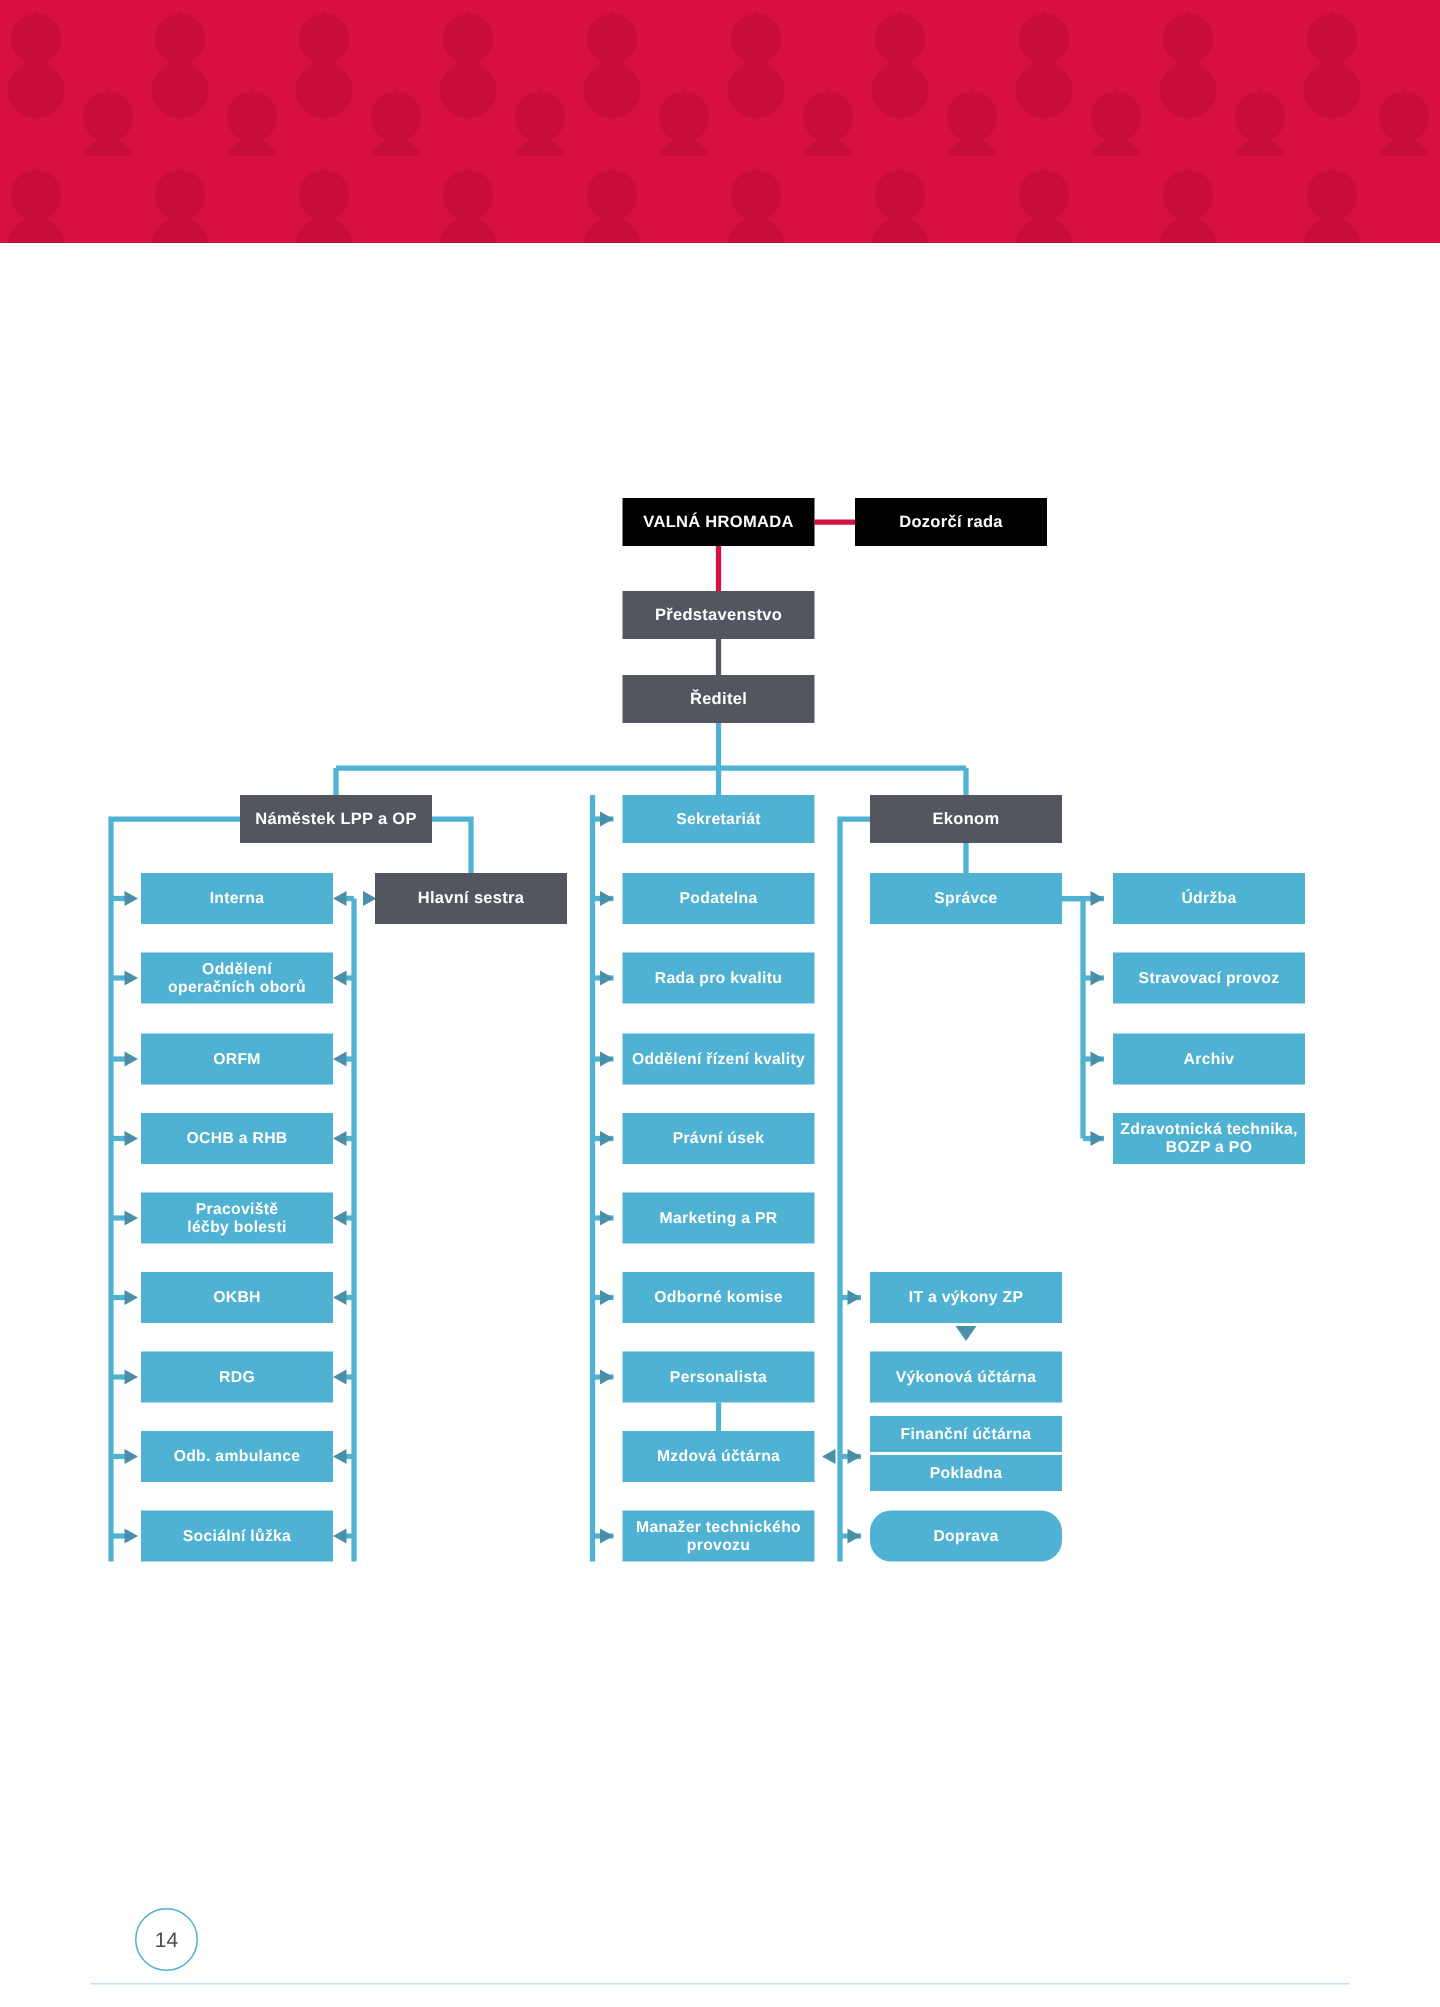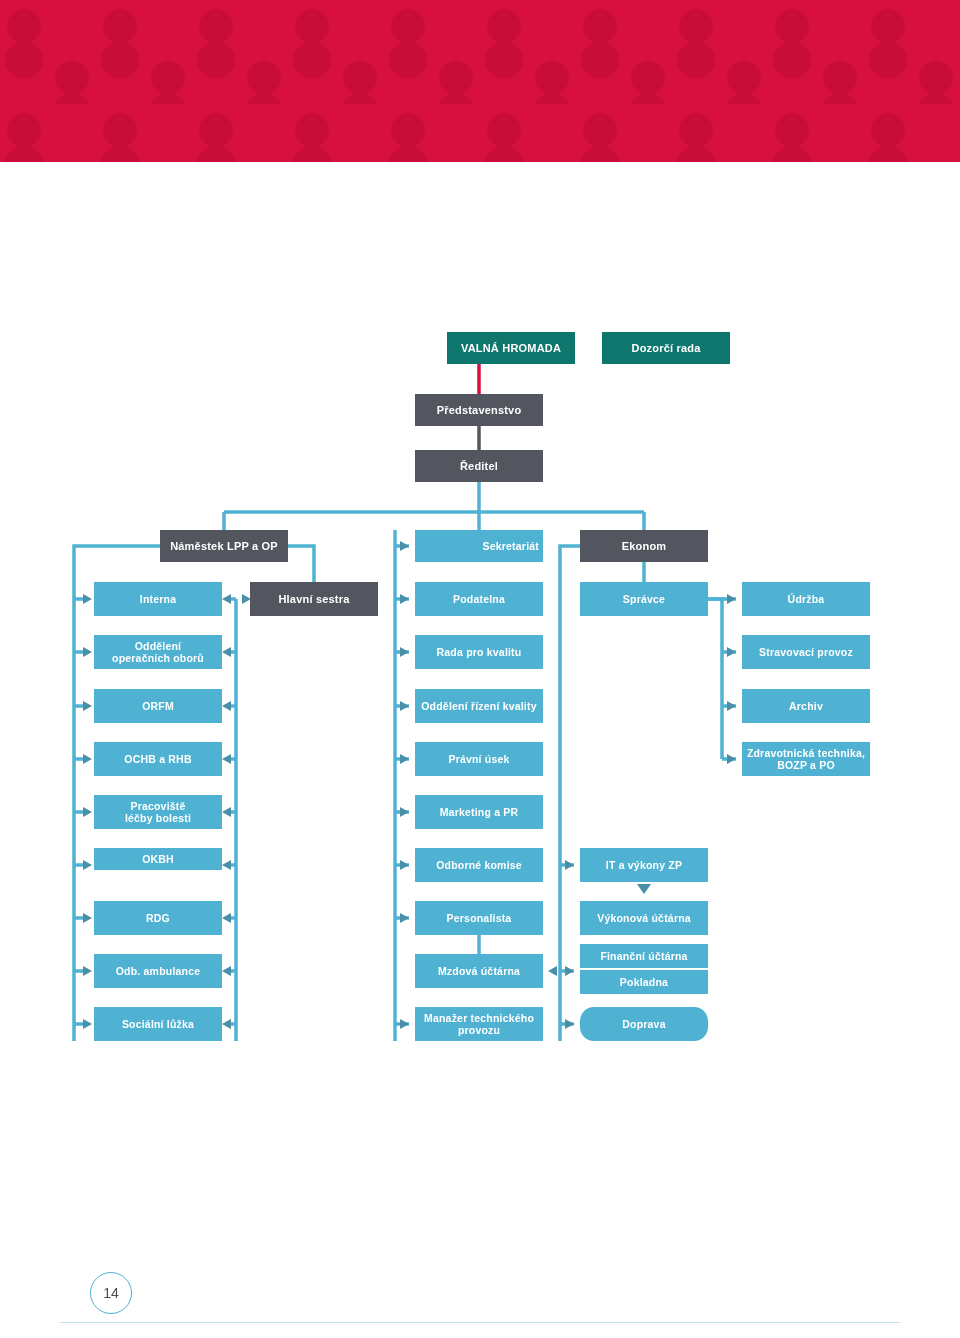--- a/index.html
+++ b/index.html
@@ -45,21 +45,21 @@
 
   .node{
     position:absolute;box-sizing:border-box;
     display:flex;align-items:center;justify-content:center;
     text-align:center;color:#ffffff;
     font-size:10.5px;font-weight:bold;letter-spacing:.2px;
     line-height:12.5px;padding:2px 4px;
   }
   .node.cyan{background:#4fb2d3;}
   .node.gray{background:#54565f;}
-  .node.red {background:#0f766e;margin-left:32px;}
+  .node.red {background:#000000;}
   .node.big {font-size:11px;}
 
   
   #footer{position:absolute;left:0;top:1262px;width:960px;height:76px;}
   #footer-rule{
     position:absolute;left:60px;top:60px;width:840px;height:1px;
     background:#bfe3ef;
   }
   #page-badge{
     position:absolute;left:90px;top:10px;width:40px;height:40px;
@@ -221,21 +221,21 @@
       </div>
       <div class="node gray big" style="left: 415px; top: 232px; width: 128px; height: 32px;">
         <span>Představenstvo</span>
       </div>
       <div class="node gray big" style="left: 415px; top: 288px; width: 128px; height: 32px;">
         <span>Ředitel</span>
       </div>
       <div class="node gray big" style="left: 160px; top: 368px; width: 128px; height: 32px;">
         <span>Náměstek LPP a OP</span>
       </div>
-      <div class="node cyan" style="left: 415px; top: 368px; width: 128px; height: 32px; justify-content: flex-end;">
+      <div class="node cyan" style="left: 415px; top: 368px; width: 128px; height: 32px;">
         <span>Sekretariát</span>
       </div>
       <div class="node gray big" style="left: 580px; top: 368px; width: 128px; height: 32px;">
         <span>Ekonom</span>
       </div>
       <div class="node cyan" style="left: 94px; top: 420px; width: 128px; height: 34px;">
         <span>Interna</span>
       </div>
       <div class="node gray big" style="left: 250px; top: 420px; width: 128px; height: 34px;">
         <span>Hlavní sestra</span>
@@ -275,21 +275,21 @@
       </div>
       <div class="node cyan" style="left: 742px; top: 580px; width: 128px; height: 34px;">
         <span>Zdravotnická technika,<br>BOZP a PO</span>
       </div>
       <div class="node cyan" style="left: 94px; top: 633px; width: 128px; height: 34px;">
         <span>Pracoviště<br>léčby bolesti</span>
       </div>
       <div class="node cyan" style="left: 415px; top: 633px; width: 128px; height: 34px;">
         <span>Marketing a PR</span>
       </div>
-      <div class="node cyan" style="left: 94px; top: 686px; width: 128px; height: 22px;">
+      <div class="node cyan" style="left: 94px; top: 686px; width: 128px; height: 34px;">
         <span>OKBH</span>
       </div>
       <div class="node cyan" style="left: 415px; top: 686px; width: 128px; height: 34px;">
         <span>Odborné komise</span>
       </div>
       <div class="node cyan" style="left: 580px; top: 686px; width: 128px; height: 34px;">
         <span>IT a výkony ZP</span>
       </div>
       <div class="node cyan" style="left: 94px; top: 739px; width: 128px; height: 34px;">
         <span>RDG</span>

